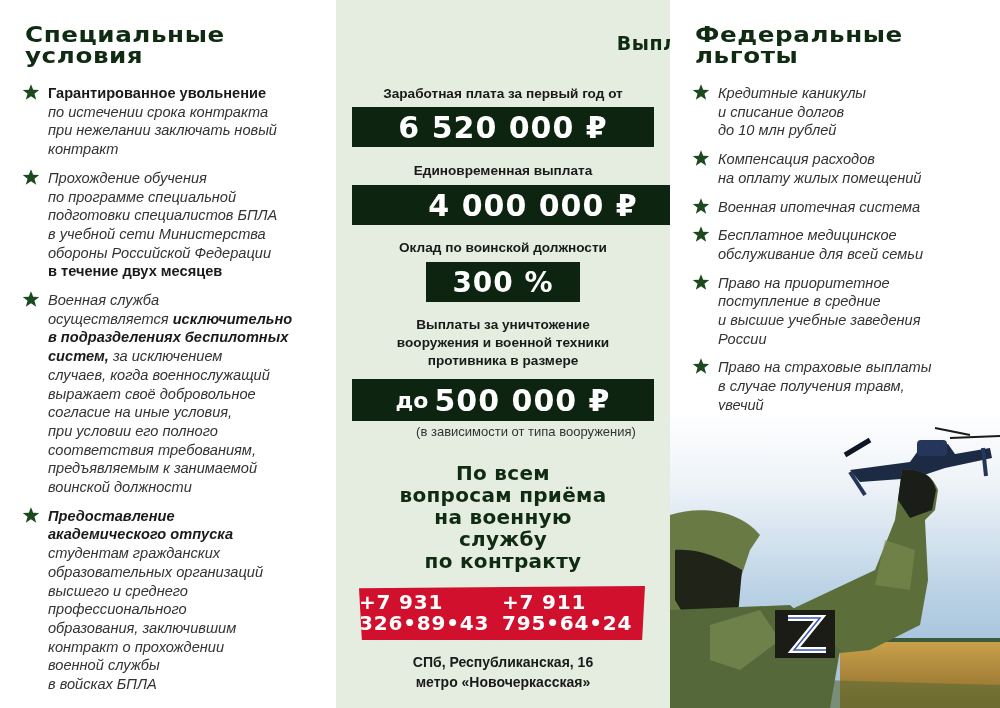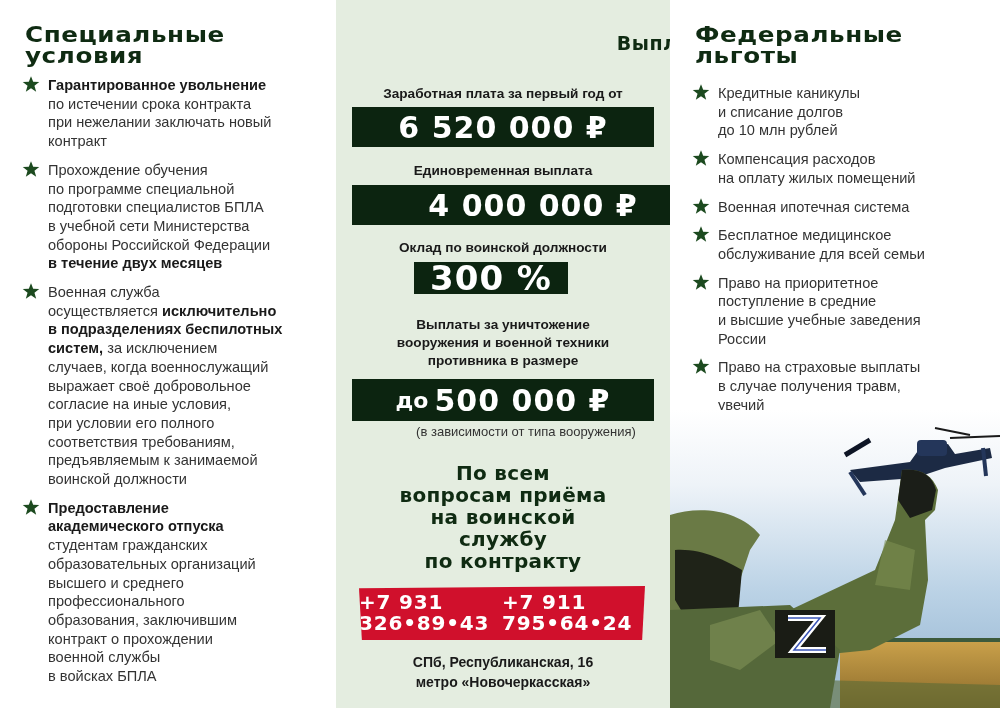--- a/index.html
+++ b/index.html
@@ -16,29 +16,29 @@
     font-weight: 900; font-weight: bold;
     color: #0f2b12;
     font-size: 22px; line-height: 21px;
     letter-spacing: 0.5px;
     transform: scaleX(1.12); transform-origin: left top;
   }
   .panel-left .section-title { position: absolute; left: 25px; top: 24px; }
   .panel-right .section-title { position: absolute; left: 25px; top: 24px; }
 
   .list { position: absolute; list-style: none; }
-  .panel-left .list { left: 22px; top: 76px; width: 305px; }
+  .panel-left .list { left: 22px; top: 84px; width: 305px; }
   .panel-right .list { left: 22px; top: 84px; width: 300px; }
 
   .item { position: relative; padding-left: 26px; font-size: 14.6px; line-height: 18.7px; color: #333333; }
   .panel-left .item { margin-bottom: 10px; }
   .panel-right .item { margin-bottom: 10px; }
   .item .star { position: absolute; left: 0; top: -1px; width: 18px; height: 18px; }
   .item .bold { font-weight: bold; color: #1a1a1a; }
-  .item .text { white-space: pre-line; }
+  .item .text { white-space: pre-line; font-style: italic; }
 
   
   .mid-title {
     position: absolute; left: 8px; width: 376px; top: 32px; text-align: right;
     font-family: "DejaVu Sans", sans-serif; font-weight: bold;
     color: #0f2b12; font-size: 19px; letter-spacing: 0.5px;
   }
   .pay-label {
     position: absolute; left: 0; width: 334px; text-align: center;
     font-weight: bold; font-size: 13.6px; line-height: 18px; color: #1a1a1a;
@@ -145,34 +145,34 @@
 <div class="panel panel-mid">
   <div class="mid-title">Выплаты</div>
 
   <div class="pay-label" style="top:85px;">Заработная плата за первый год от</div>
   <div class="pay-box" style="left:16px; top:107px; width:302px; height:40px; font-size:30px;">6 520 000 ₽</div>
 
   <div class="pay-label" style="top:162px;">Единовременная выплата</div>
   <div class="pay-box" style="left:16px; top:185px; width:362px; height:40px; font-size:30px;">4 000 000 ₽</div>
 
   <div class="pay-label" style="top:239px;">Оклад по воинской должности</div>
-  <div class="pay-box" style="left:78px; top:262px; width:154px; height:32px; font-size:34px;">300 %</div>
+  <div class="pay-box" style="left:90px; top:262px; width:154px; height:40px; font-size:28px;">300 %</div>
 
   <div class="pay-label" style="top:316px;">Выплаты за уничтожение
 вооружения и военной техники
 противника в размере</div>
   <div class="pay-box" style="left:16px; top:379px; width:302px; height:42px; font-size:30px;">
     <span class="prefix">до</span>
     <span>500 000 ₽</span>
   </div>
   <div class="pay-note" style="top:424px;">(в зависимости от типа вооружения)</div>
 
   <div class="cta">По всем
 вопросам приёма
-на воинской
+на военную
 службу
 по контракту</div>
 
   <div class="phone-box">
     <div class="phone">+7 931 326•89•43</div>
     <div class="phone">+7 911 795•64•24</div>
   </div>
 
   <div class="address">СПб, Республиканская, 16
 метро «Новочеркасская»</div>

